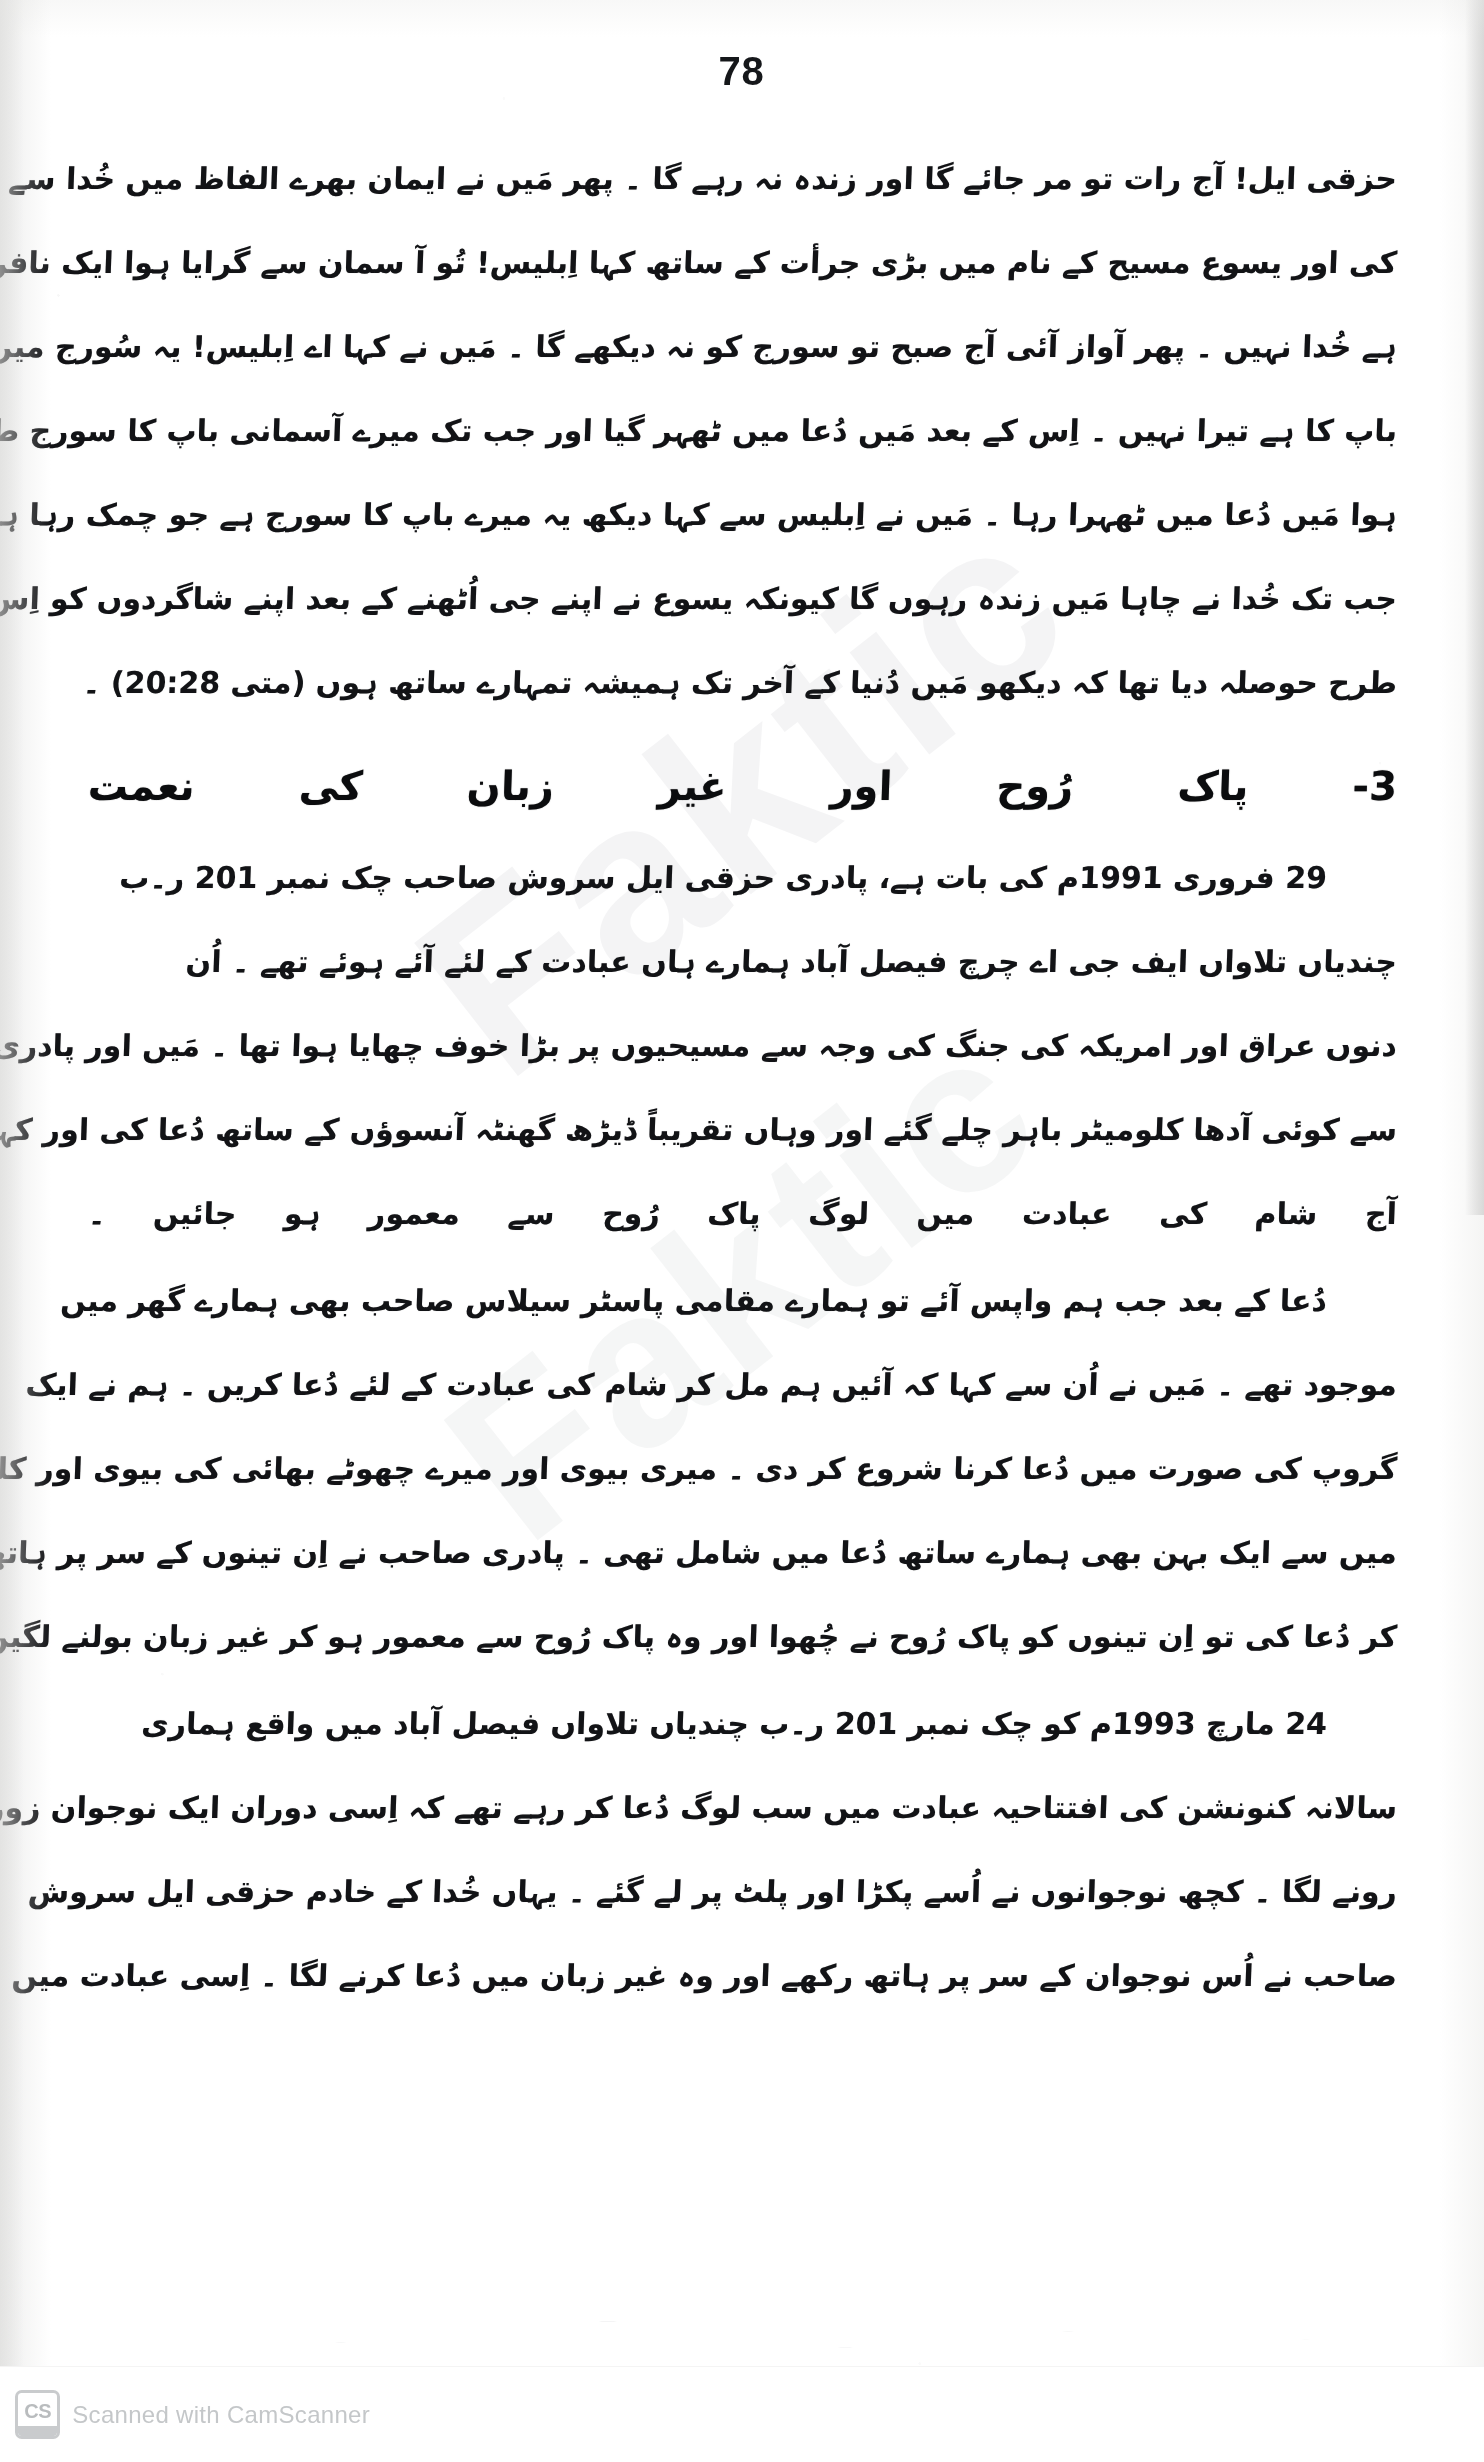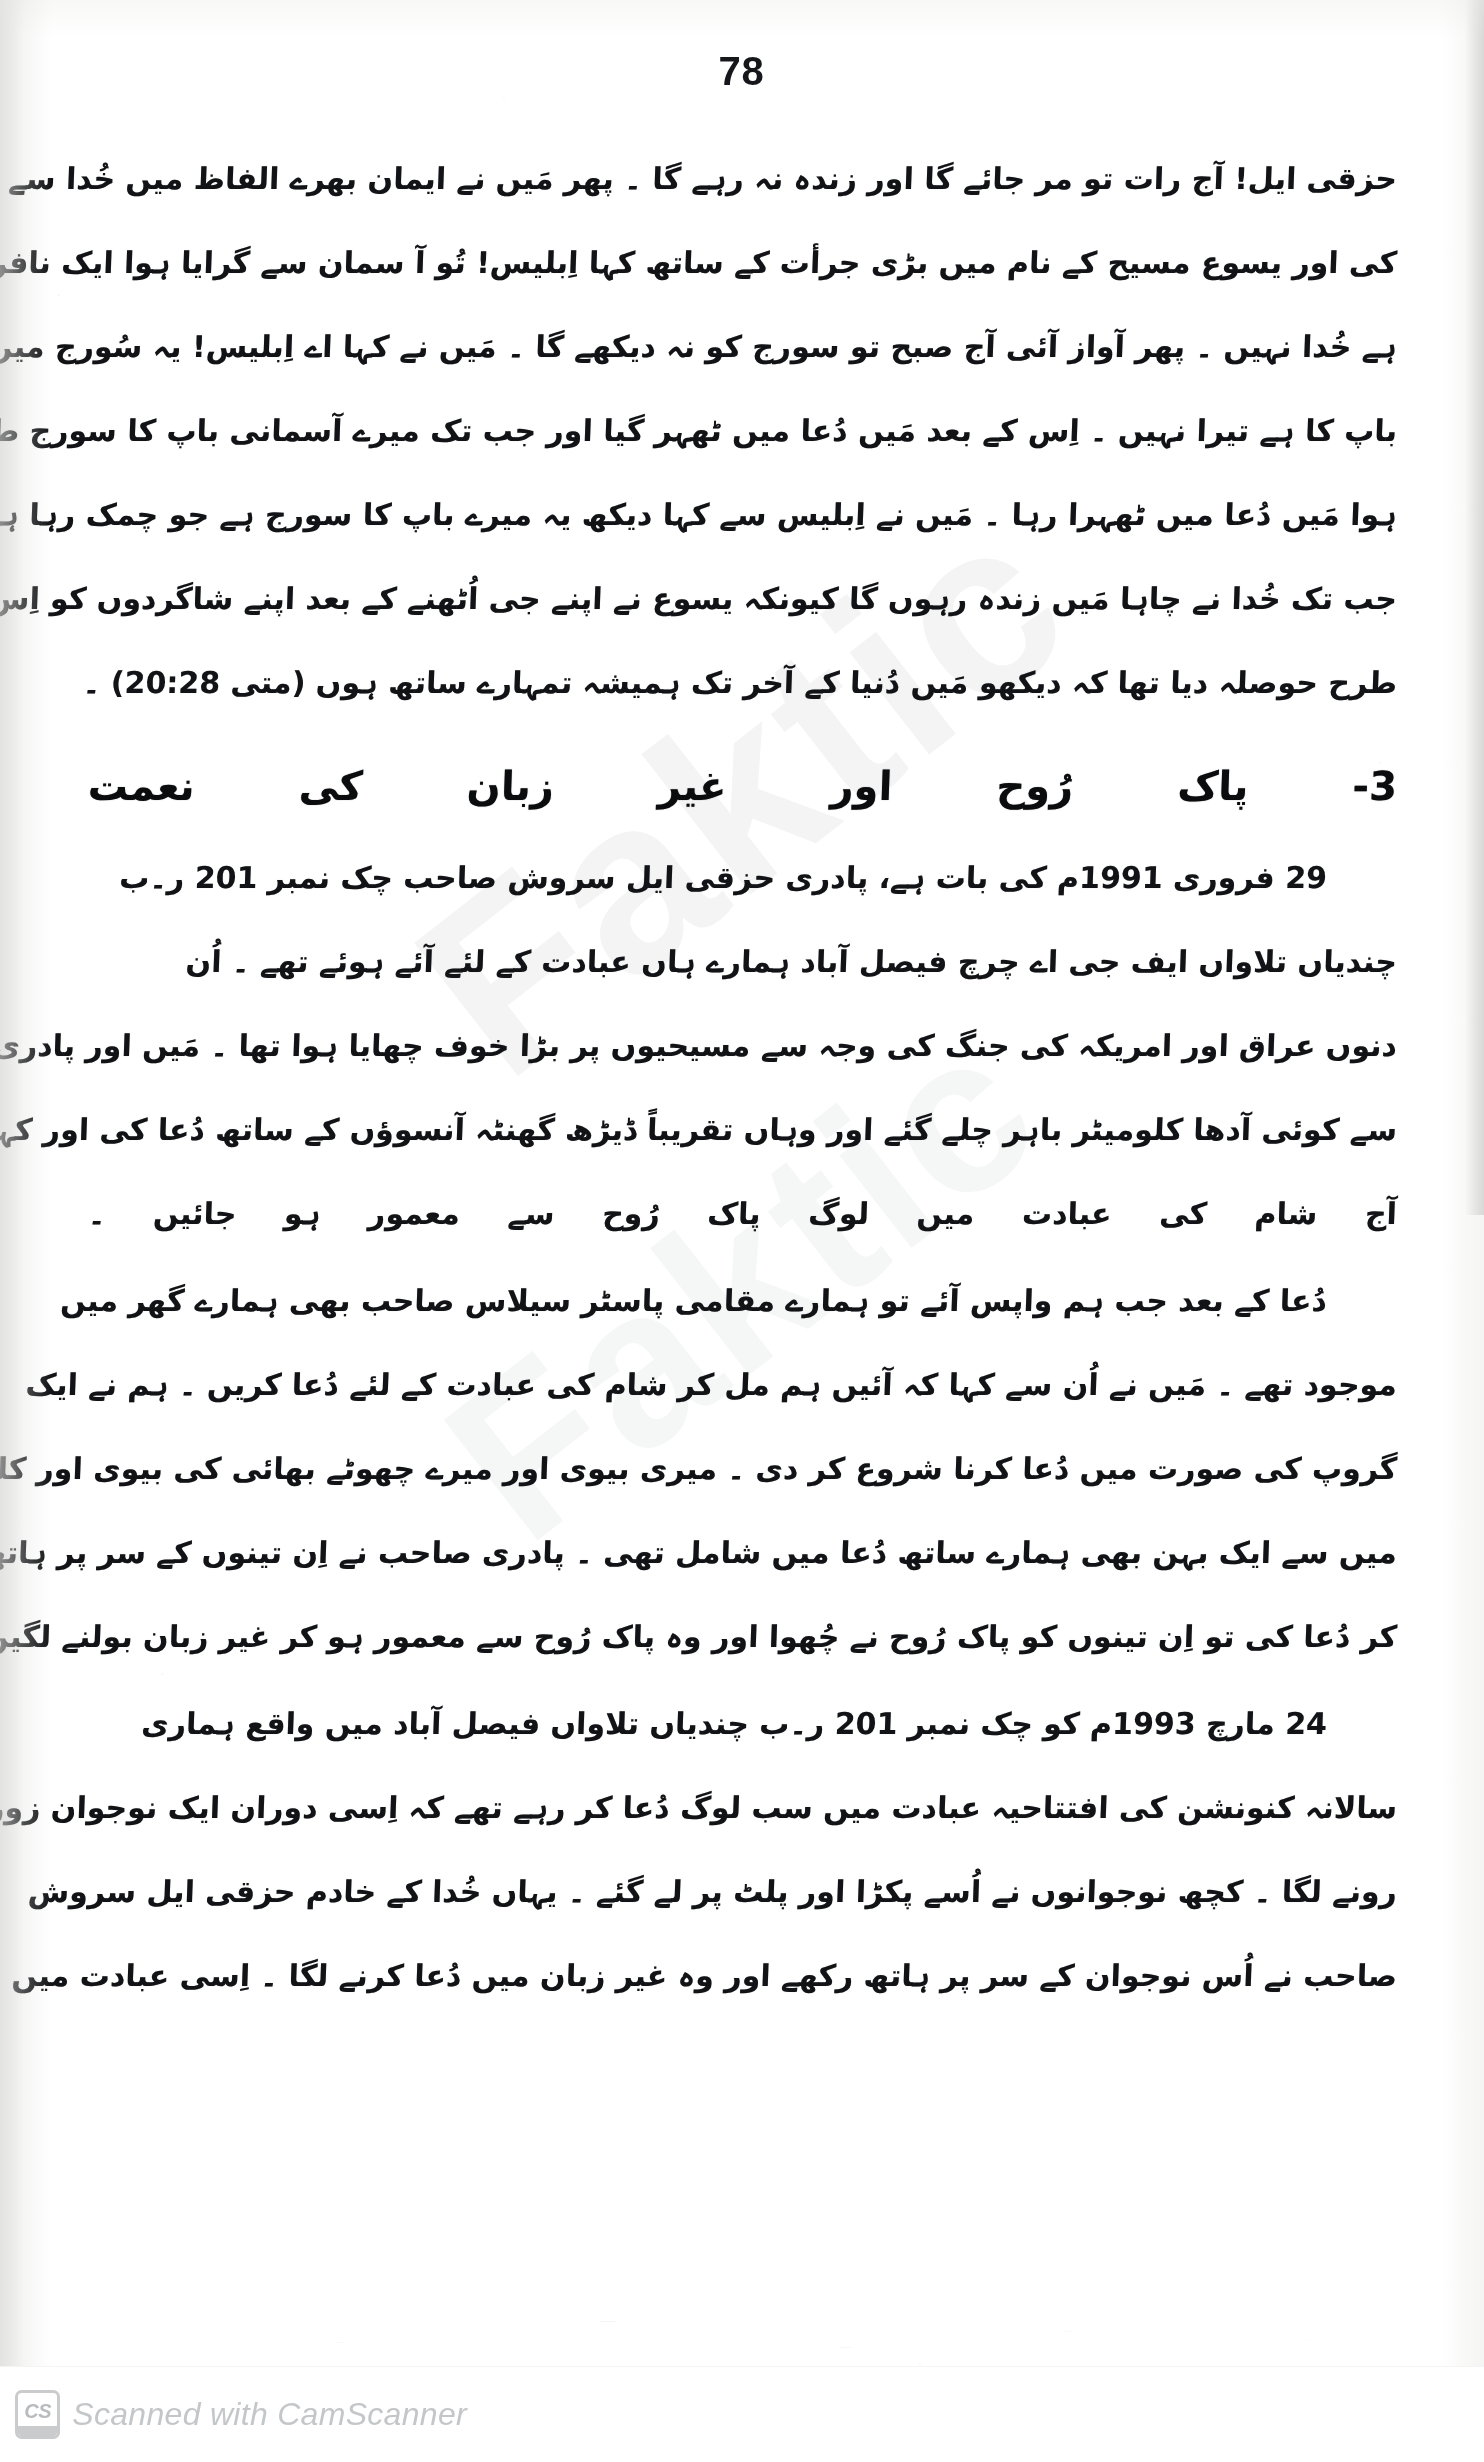--- a/index.html
+++ b/index.html
@@ -147,21 +147,20 @@
     justify-content:flex-end;
     align-items:center;
     z-index:8;
     direction:ltr;
   }
   .footer-inner{
     display:flex;
     align-items:center;
     gap:12px;
     margin-left:16.3px;
-    font-style:italic;
   }
   .cs-badge{
     width:39px;height:43px;
     border-radius:6.7px;
     border:3px solid #c9cbcd;
     background:#ffffff;
     position:relative;
     display:flex;
     align-items:center;
     justify-content:center;
@@ -178,21 +177,21 @@
     margin-bottom:6.7px;
   }
   .cs-badge .cs-bar{
     position:absolute;
     bottom:0;left:0;right:0;
     height:9.6px;
     background:#c9cbcd;
   }
   .footer-label{
     font-family:"Liberation Sans",sans-serif;
-    font-size:32px;
+    font-size:24px;
     color:#c4c7c9;
     letter-spacing:0.3px;
     white-space:nowrap;
   }
 
   
   .footer-noise{
     position:absolute;
     left:0;right:0;bottom:95px;
     height:65px;

